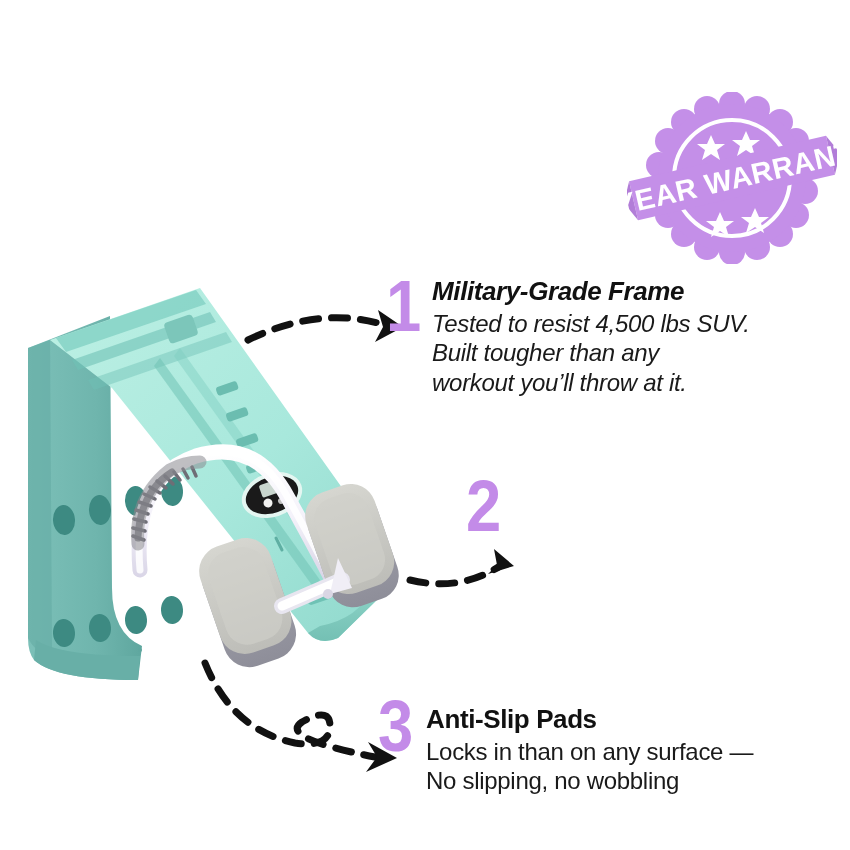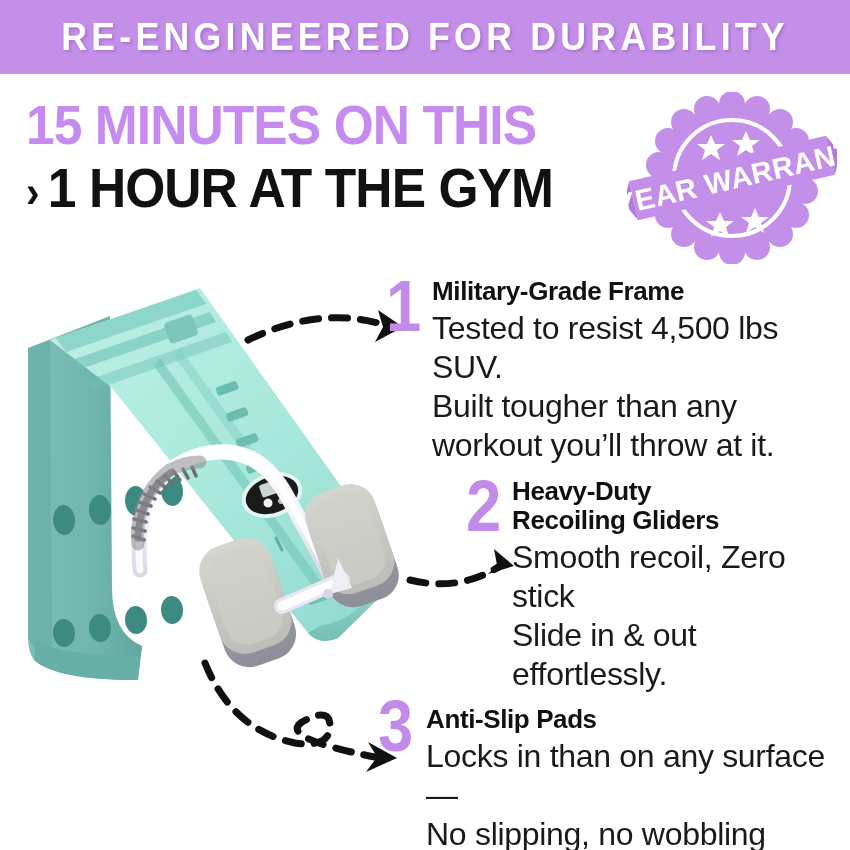--- a/index.html
+++ b/index.html
@@ -82,50 +82,40 @@
   .f-title {
     color:#111111;
     font-weight:bold;
     font-size:26px;
     line-height:1.12;
     letter-spacing:-0.4px;
     white-space:pre-line;
   }
   .f-desc {
     color:#1a1a1a;
-    font-size:32px;
+    font-size:24px;
     line-height:1.22;
     letter-spacing:-0.3px;
     white-space:pre-line;
     margin-top:3px;
   }
 
   #feature-1 { left:386px; top:277px; }
-  #feature-1 .f-body { padding-left:8px; }
+  #feature-1 .f-body { padding-left:8px;font-style:italic; }
   #feature-2 { left:466px; top:477px; }
   #feature-2 .f-body { padding-left:8px; }
   #feature-3 { left:378px; top:697px; }
   #feature-3 .f-body { padding-left:10px;margin-top:8px; }
 </style>
 </head>
 <body>
 
 <div class="page">
 
-  <div class="banner">
-    <div class="banner-text">RE-ENGINEERED FOR DURABILITY</div>
-  </div>
-
-  <div class="headline">
-    <div class="headline-l1">15 MINUTES ON THIS</div>
-    <div class="headline-l2">
-      <span class="gt-chevron">›</span>
-      <span>1 HOUR AT THE GYM</span>
-    </div>
-  </div>
+
 
   <div class="badge">
     <svg viewBox="0 0 210 172" xmlns="http://www.w3.org/2000/svg">
       <g>
 
         <g transform="translate(105,86)">
           <g id="cogbumps">
             <circle cx="0" cy="-74" r="13" fill="#C48FE8"></circle>
             <circle cx="25" cy="-69" r="13" fill="#C48FE8"></circle>
             <circle cx="48" cy="-56" r="13" fill="#C48FE8"></circle>
@@ -323,26 +313,20 @@
     <div class="f-body">
       <div class="f-title">Military-Grade Frame</div>
       <div class="f-desc">Tested to resist 4,500 lbs SUV.
 Built tougher than any
 workout you’ll throw at it.</div>
     </div>
   </div>
 
   <div class="feature" id="feature-2">
     <div class="f-num">2</div>
-    <div class="f-body">
-      <div class="f-title">Heavy-Duty
-Recoiling Gliders</div>
-      <div class="f-desc">Smooth recoil, Zero stick
-Slide in &amp; out effortlessly.</div>
-    </div>
   </div>
 
   <div class="feature" id="feature-3">
     <div class="f-num">3</div>
     <div class="f-body">
       <div class="f-title">Anti-Slip Pads</div>
       <div class="f-desc">Locks in than on any surface —
 No slipping, no wobbling</div>
     </div>
   </div>

